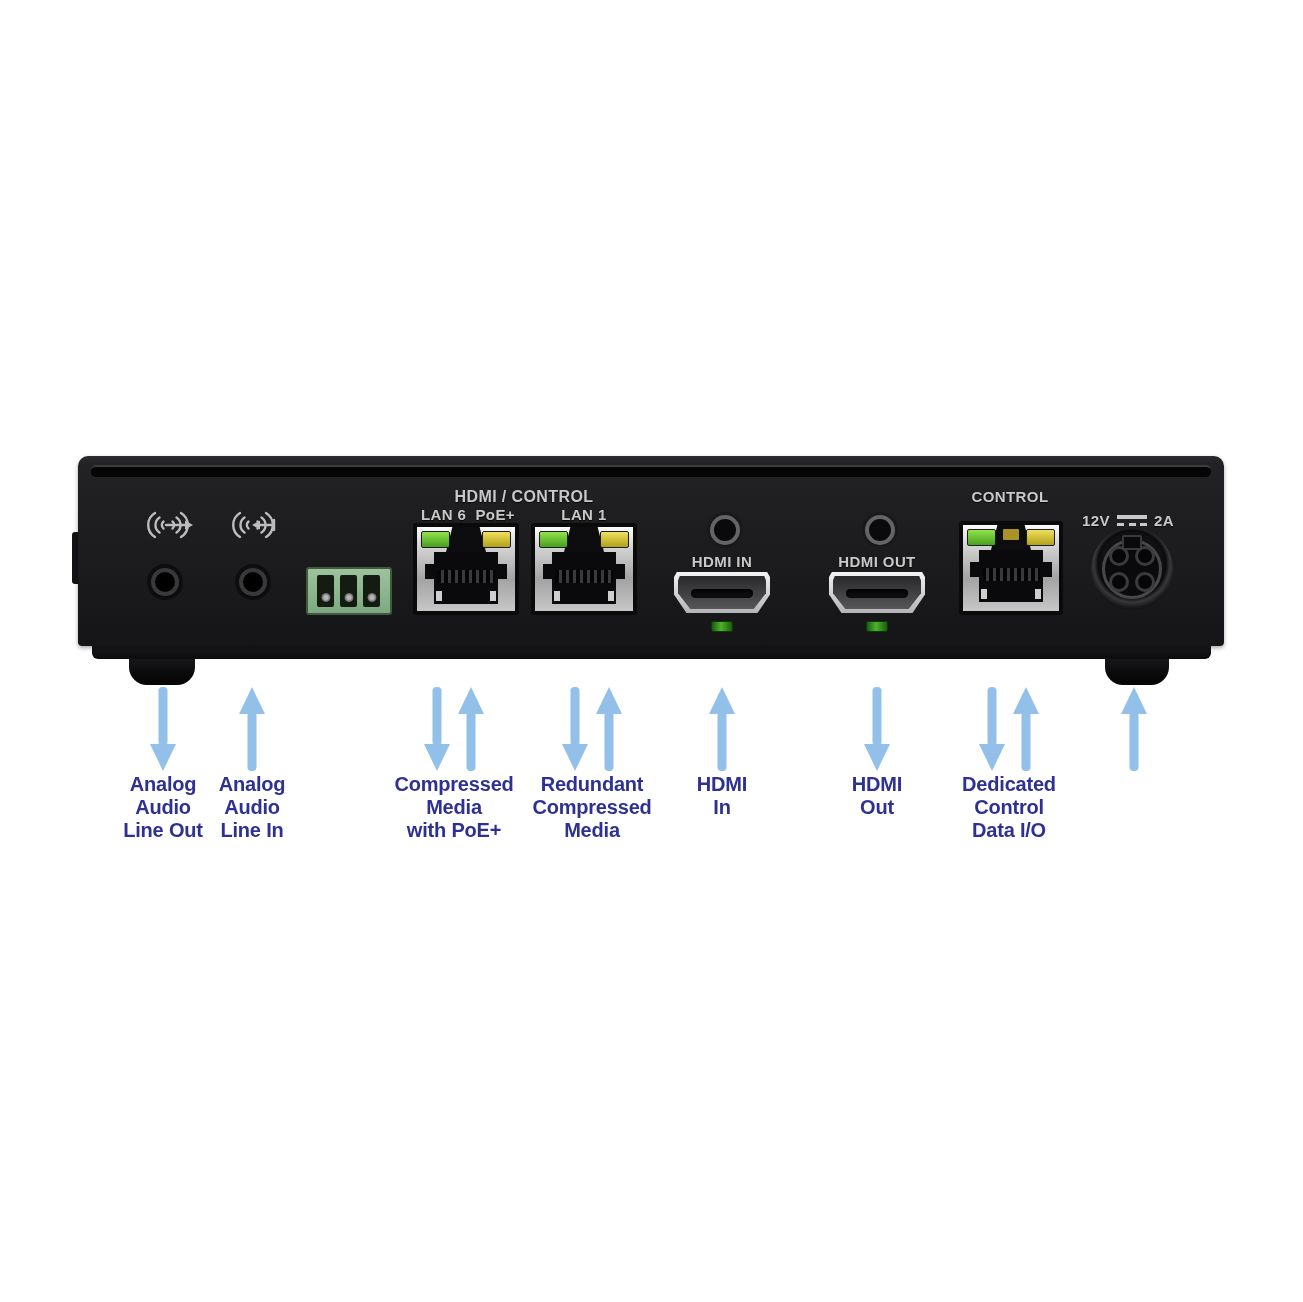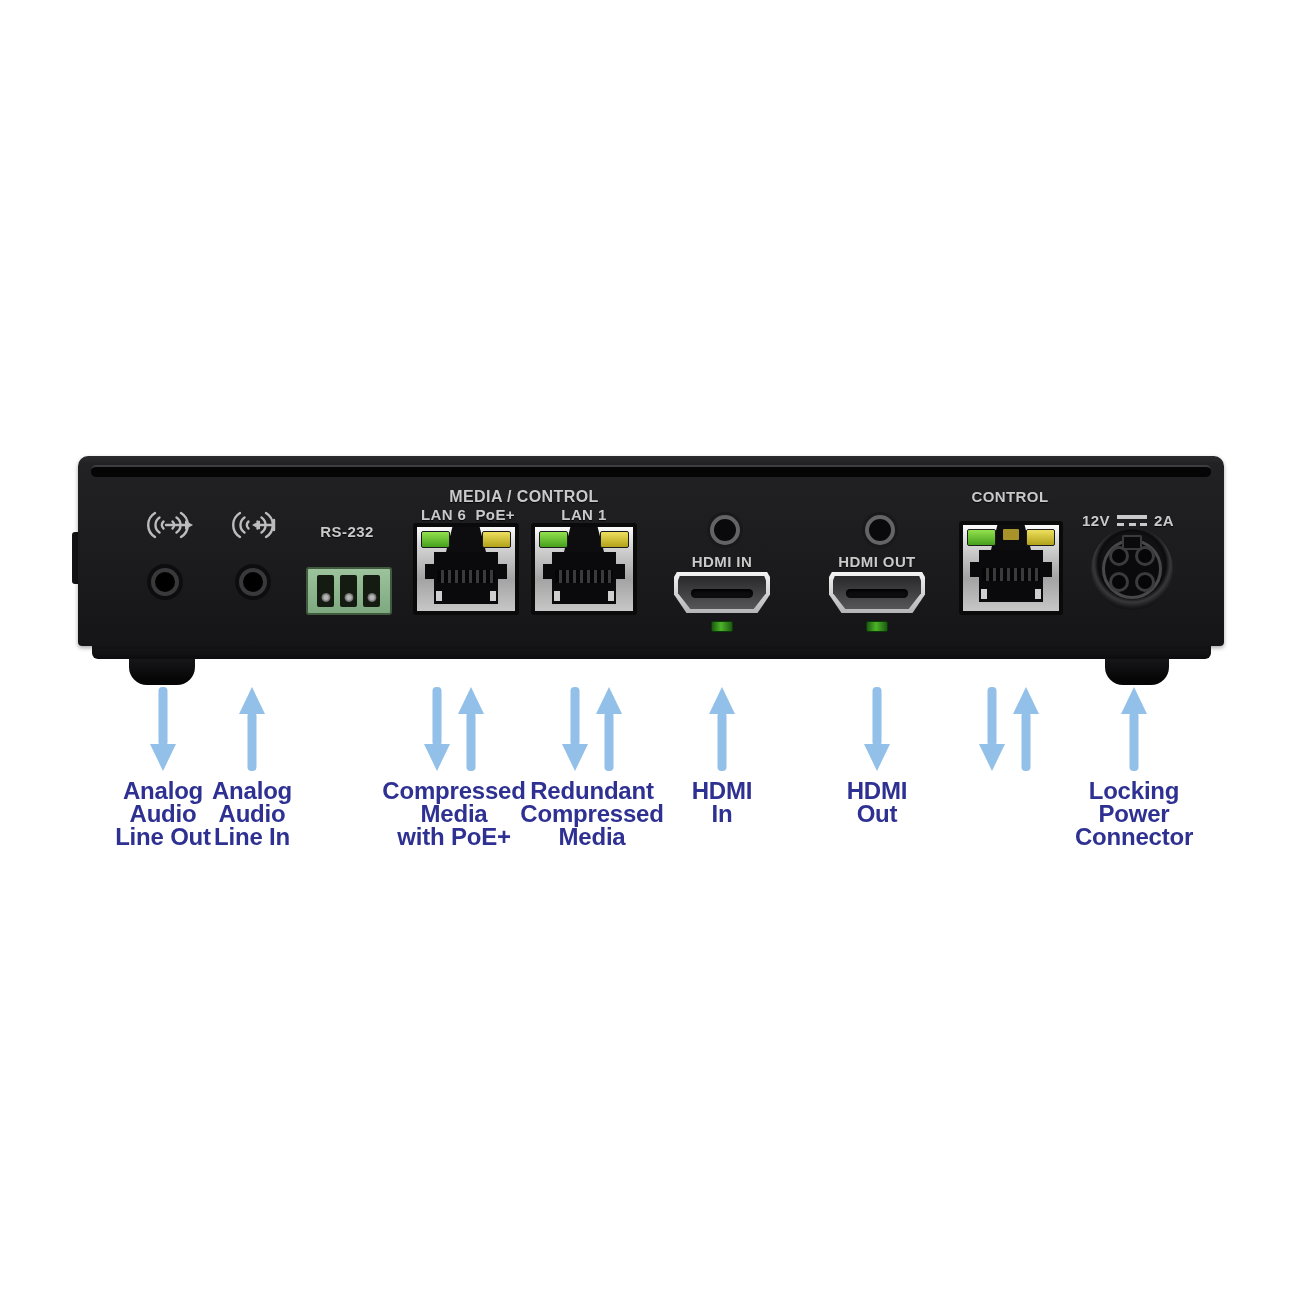--- a/index.html
+++ b/index.html
@@ -161,22 +161,22 @@
   .arrow-row { display:flex; gap:8px; justify-content:center; height:84px; }
   .arrow { position:relative; width:26px; height:84px; }
   .arrow .shaft { position:absolute; left:50%; transform:translateX(-50%); width:9px; border-radius:4px; background:#92C0E8; }
   .arrow .head  { position:absolute; left:50%; transform:translateX(-50%); width:0; height:0;
                   border-left:13px solid transparent; border-right:13px solid transparent; }
   .arrow.down .shaft { top:0; height:59px; }
   .arrow.down .head  { bottom:0; border-top:27px solid #92C0E8; }
   .arrow.up .shaft   { bottom:0; height:59px; }
   .arrow.up .head    { top:0; border-bottom:27px solid #92C0E8; }
   .callout-label {
-    margin-top:8px; min-width:150px; white-space:pre-line;
-    color:#2E3192; font-weight:bold; font-size:24px; line-height:23px; letter-spacing:-0.2px;
+    margin-top:2px; min-width:150px; white-space:pre-line;
+    color:#2E3192; font-weight:bold; font-size:20px; line-height:23px; letter-spacing:-0.2px;
   }
 </style>
 </head>
 <body>
 
 <div class="canvas">
 
   <div class="foot left"></div>
   <div class="foot right"></div>
   <div class="side-tab"></div>
@@ -211,30 +211,27 @@
         <path d="M39 3 A14 14 0 0 1 39 27"></path>
         <path d="M32 15 H47"></path>
         <path d="M47 10 V20"></path>
       </g>
       <polygon points="33,10.5 25,15 33,19.5" fill="#bcbcbe"></polygon>
     </svg>
     <div class="jack" style="left:146px;top:97px">
       <div class="jack-hole"></div>
     </div>
 
-    <div class="dev-label" style="left:209px;top:65px;width:120px"><span>RS-232</span><br>
-      <span>TX RX G</span>
-    </div>
     <div class="phx" style="left:228px;top:111px">
       <div class="phx-slot s1"></div>
       <div class="phx-slot s2"></div>
       <div class="phx-slot s3"></div>
     </div>
 
-    <div class="dev-label big" style="left:346px;top:30px;width:200px">MEDIA / CONTROL</div>
+    <div class="dev-label big" style="left:346px;top:30px;width:200px">HDMI / CONTROL</div>
     <div class="dev-label" style="left:330px;top:48px;width:120px">LAN 6  PoE+</div>
     <div class="dev-label" style="left:446px;top:48px;width:120px">LAN 1</div>
 
     <div class="rj45" style="left:335px;top:67px">
       <div class="latch"></div>
       <div class="led green"></div>
       <div class="led yellow"></div>
       <div class="cavity">
         <div class="comb"></div>
         <div class="guide-l"></div>
@@ -385,27 +382,27 @@
     <div class="arrow-row">
       <div class="arrow down">
           <div class="shaft"></div>
           <div class="head"></div>
         </div>
       <div class="arrow up">
           <div class="shaft"></div>
           <div class="head"></div>
         </div>
     </div>
+    <div class="callout-label">Dedicated
+Control
+Data I/O</div>
   </div>
 
   <div class="callout" style="left:1134px">
     <div class="arrow-row">
       <div class="arrow up">
           <div class="shaft"></div>
           <div class="head"></div>
         </div>
     </div>
-    <div class="callout-label">Locking
-Power
-Connector</div>
   </div>
 
 </div>
 
 </body></html>

